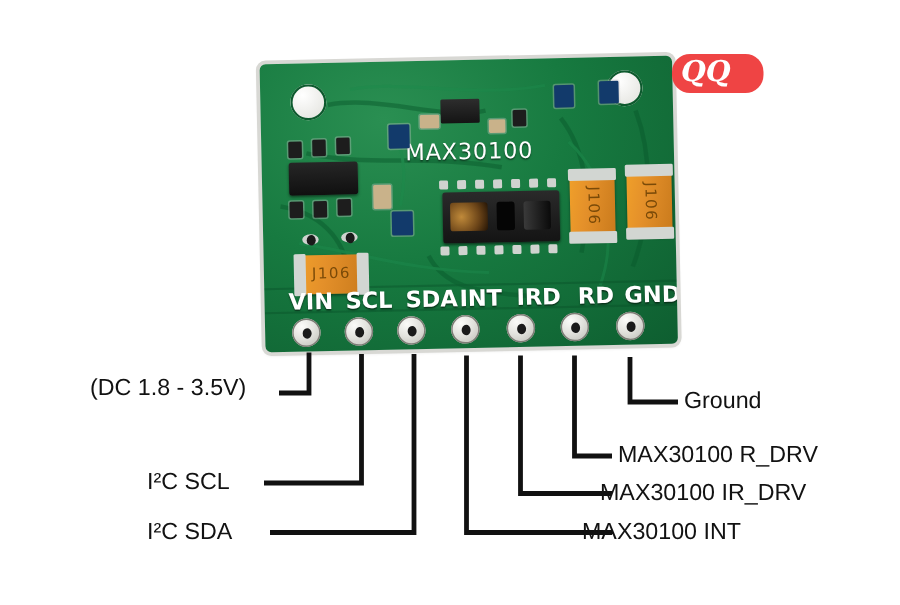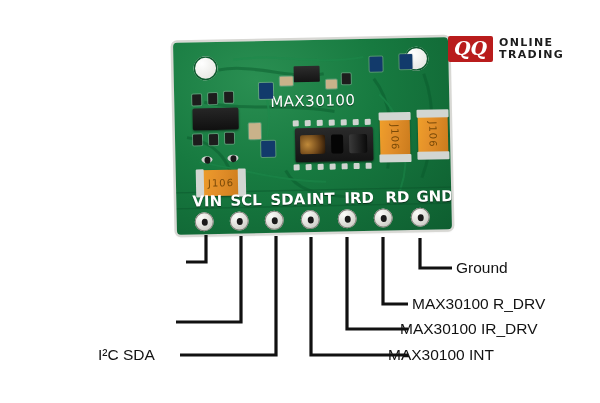--- a/index.html
+++ b/index.html
@@ -116,24 +116,24 @@
   }
   .pad::after{
     content:"";position:absolute;left:50%;top:50%;
     transform:translate(-50%,-50%);
     width:6px;height:7px;border-radius:50%;background:#1a1a1a;
   }
 
   
   .logo{position:absolute;left:448px;top:36px;display:flex;align-items:center;gap:6px;}
   .logo .qq{
-    background:#b91c1c;color:#ffffff;
+    background:#ef4444;color:#ffffff;
     font-family:"DejaVu Serif", serif;font-style:italic;font-weight:700;
     font-size:19px;line-height:1;
-    padding:3px 6px 4px 6px;border-radius:2px;letter-spacing:0px;
+    padding:3px 22px 4px 6px;border-radius:12px;letter-spacing:0px;
   }
   .logo .txt{display:flex;flex-direction:column;line-height:1.05;}
   .logo .txt span{
     font-family:"DejaVu Sans", sans-serif;font-weight:700;
     font-size:11px;letter-spacing:1.3px;color:#1c1c1c;
   }
 
   
   .ann{
     position:absolute;font-size:15.5px;color:#121212;
@@ -256,24 +256,20 @@
           <div class="pad" style="left:197px"></div>
           <div class="pad" style="left:234px"></div>
         </div>
 
       </div>
     </div>
   </div>
 
   <div class="logo">
     <div class="qq">QQ</div>
-    <div class="txt">
-      <span>ONLINE</span>
-      <span>TRADING</span>
-    </div>
   </div>
 
   <svg class="leaders" viewBox="0 0 600 403">
     <g stroke="#111111" stroke-width="3.2" fill="none" stroke-linecap="butt" stroke-linejoin="miter">
 
       <path d="M206 235 L206 262 L186 262"></path>
 
       <path d="M241 236 L241 322 L176 322"></path>
 
       <path d="M276 236 L276 355 L180 355"></path>
@@ -282,22 +278,26 @@
 
       <path d="M347 237 L347 329 L408 329"></path>
 
       <path d="M383 237 L383 304 L408 304"></path>
 
       <path d="M420 238 L420 268 L452 268"></path>
     </g>
   </svg>
 
   <div class="ann" style="left:60px;top:250px;">
-  </div>
-
+    <div>(DC 1.8 - 3.5V)</div>
+  </div>
+
+  <div class="ann" style="left:98px;top:313px;">
+    <span>I²C SCL</span>
+  </div>
 
   <div class="ann" style="left:456px;top:259px;">
     <span>Ground</span>
   </div>
 
   <div class="ann" style="left:98px;top:346px;">
     <span>I²C SDA</span>
   </div>
 
   <div class="ann" style="left:412px;top:295px;">

